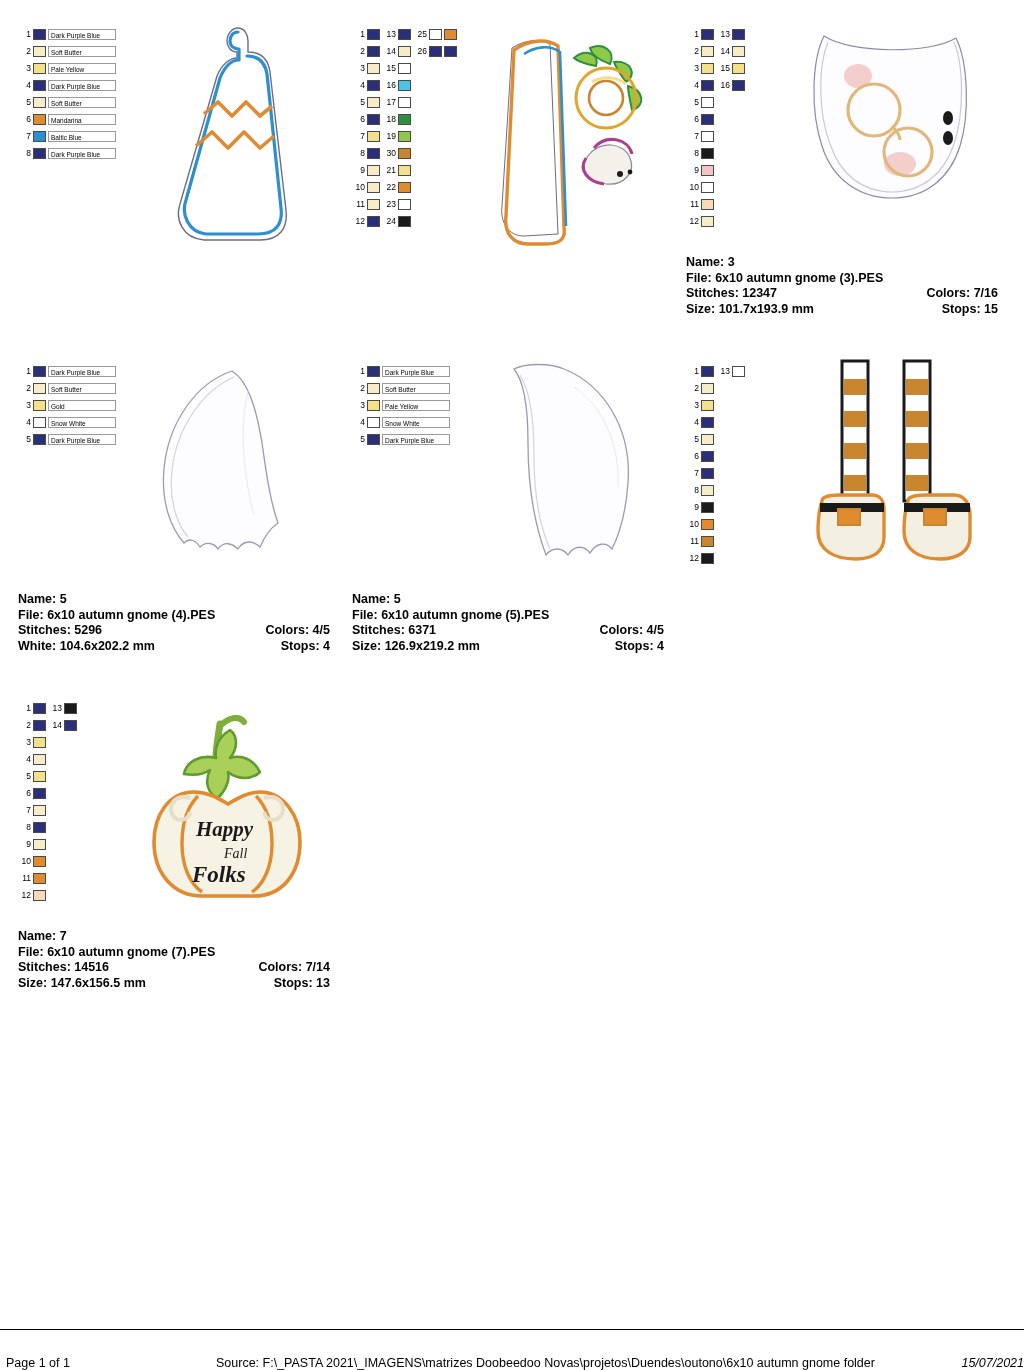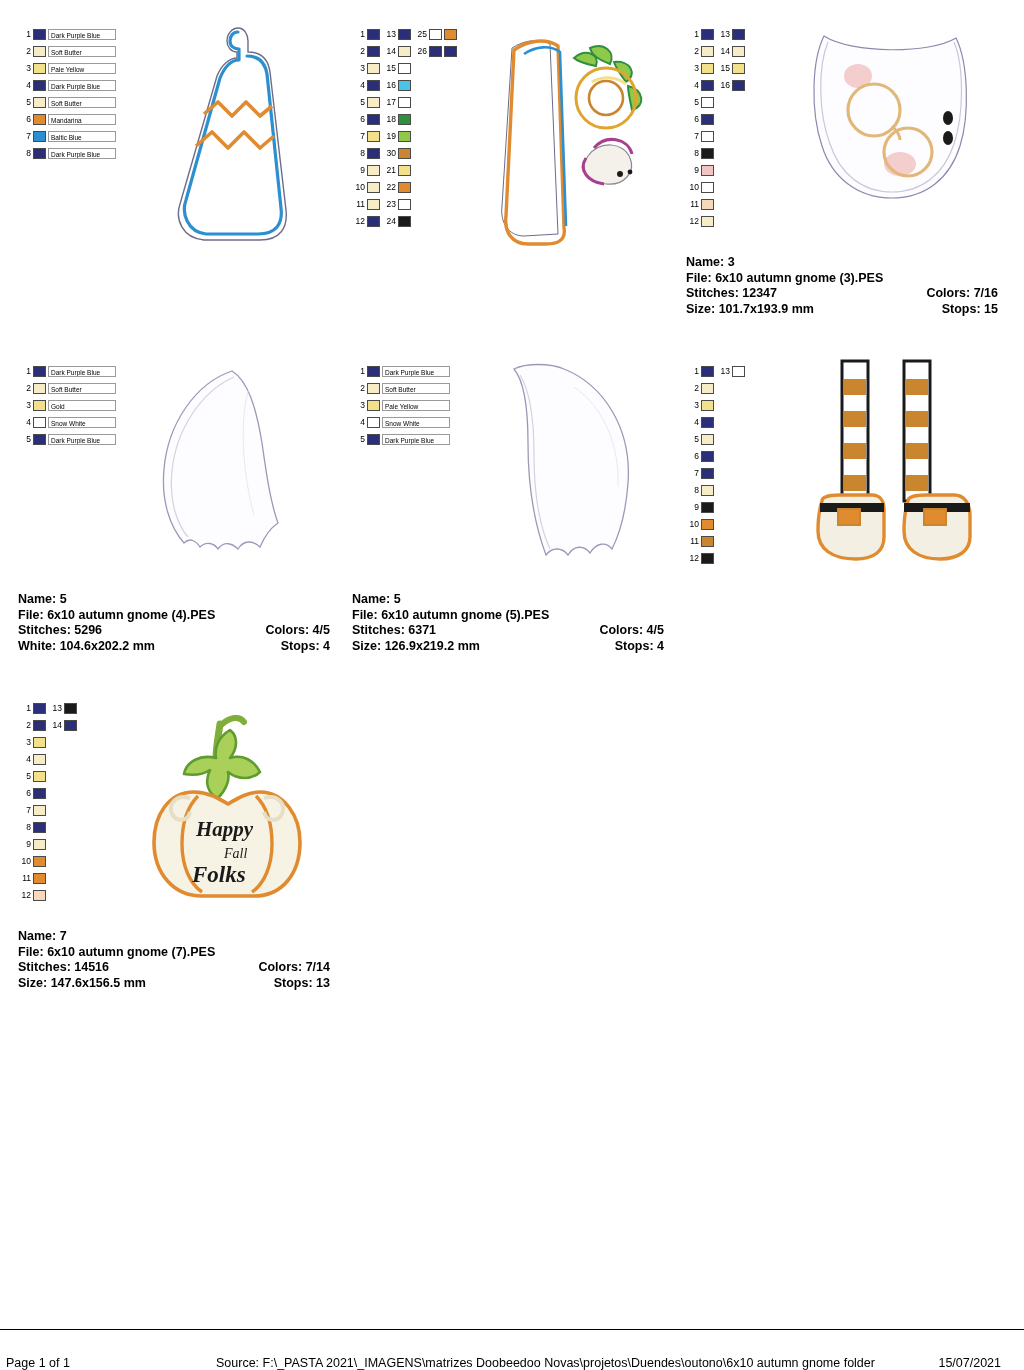--- a/index.html
+++ b/index.html
@@ -76,21 +76,21 @@
   .info .split{display:flex;justify-content:space-between;padding-right:14px;}
 
   
   .footer{
     position:absolute;
     left:0;bottom:14px;width:1024px;
     font-size:12.5px;
   }
   .footer .fl{position:absolute;left:6px;}
   .footer .fc{position:absolute;left:216px;}
-  .footer .fr{position:absolute;right:23px;}
+  .footer .fr{position:absolute;right:0;font-style:italic;}
   .hr{
     position:absolute;left:0;bottom:40px;width:1024px;height:1px;background:#000;
   }
 </style>
 </head>
 <body>
 
 <div class="page">
 
   <div class="grid">

